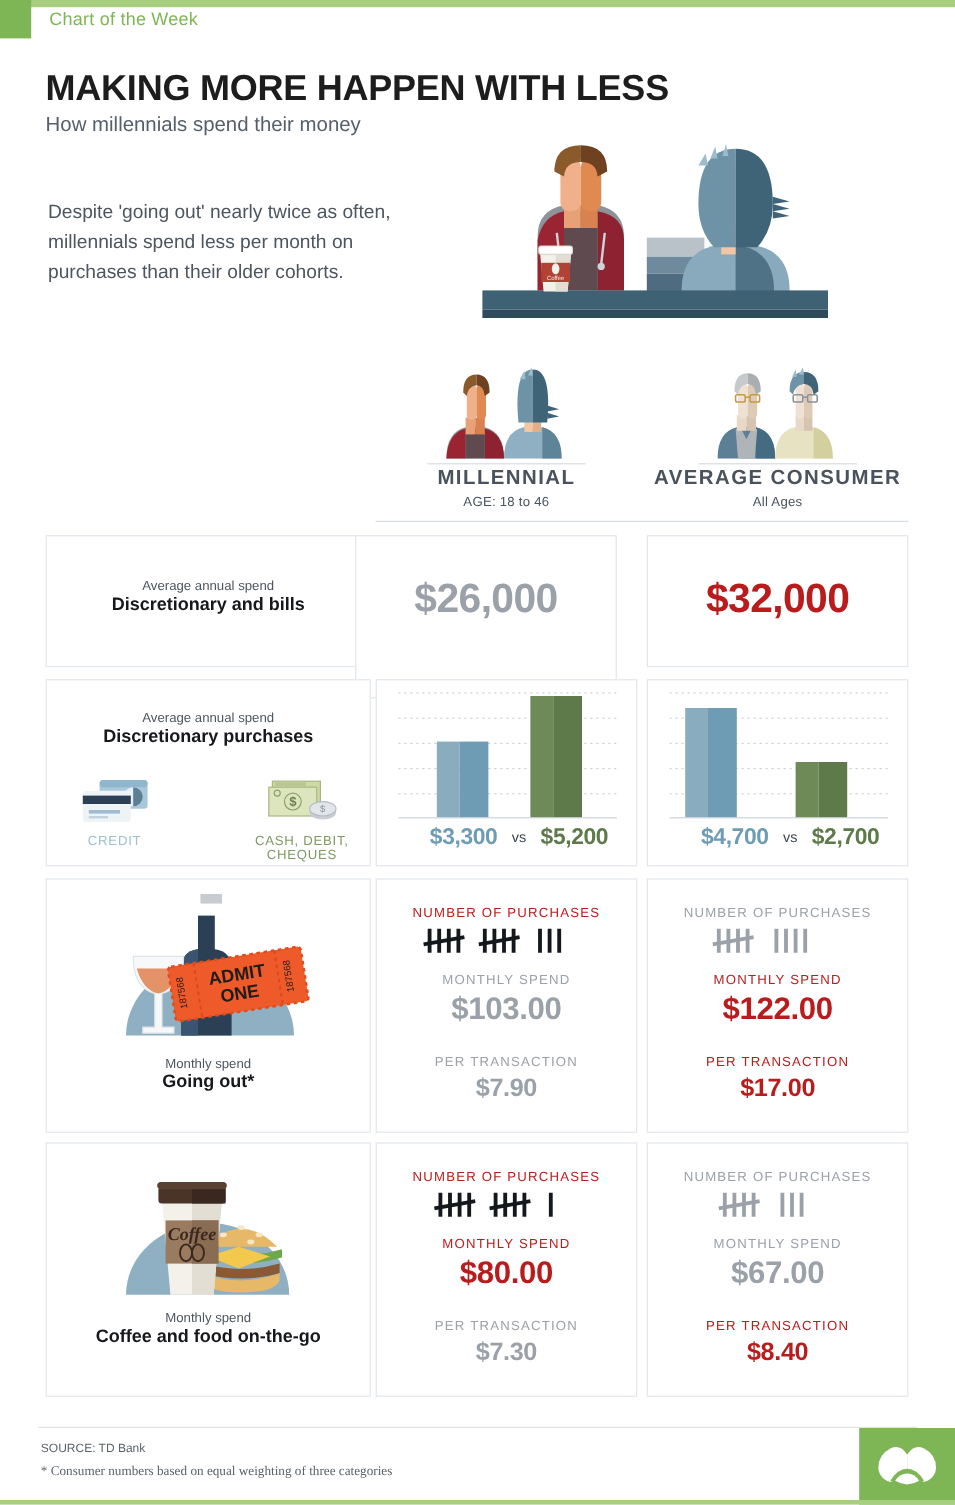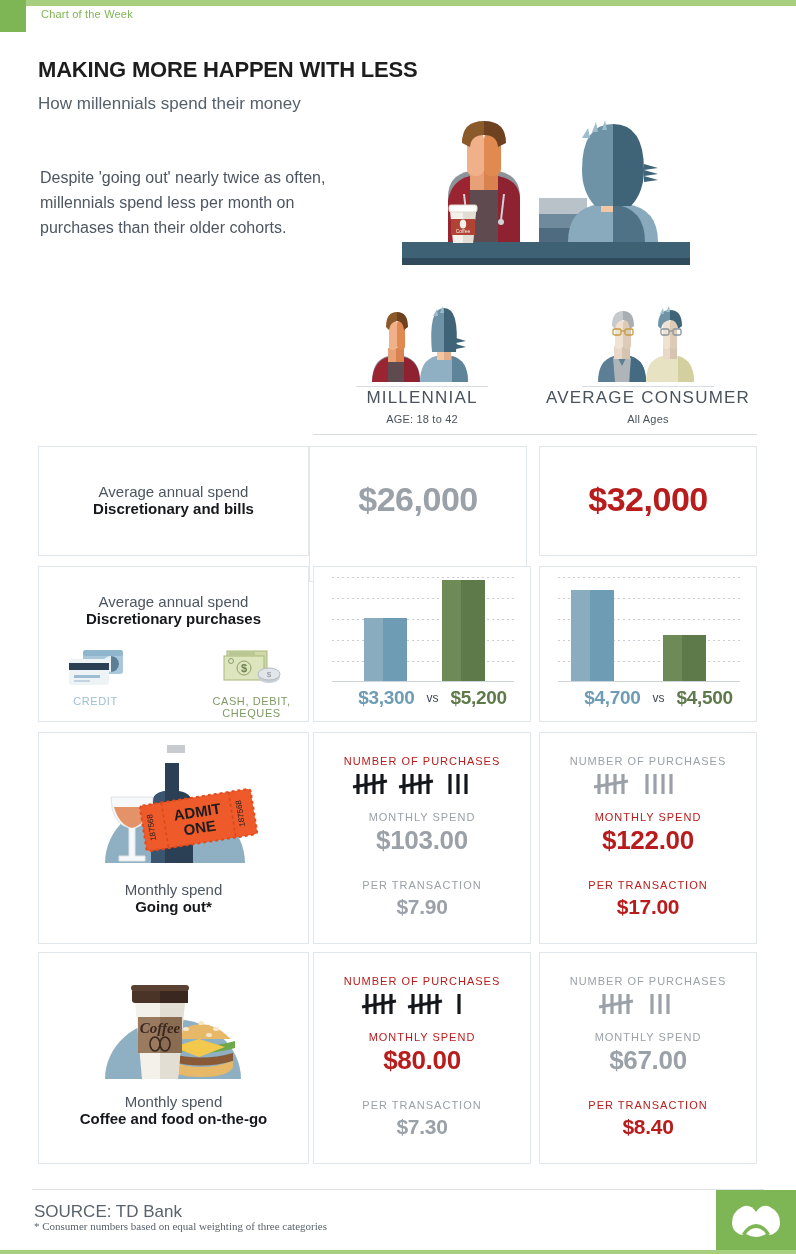--- a/index.html
+++ b/index.html
@@ -7,41 +7,41 @@
   body {
     font-family:"Liberation Sans", sans-serif;
     background:#ffffff;
     position:relative;
     overflow:hidden;
     color:#3c4652;
   }
   
   .topbar{ position:absolute; left:0; top:0; width:796px; height:6px; background:#a8ce7f; }
   .topsquare{ position:absolute; left:0; top:0; width:26px; height:32px; background:#7eb655; }
-  .cotw{ position:absolute; left:41px; top:8px; font-size:11px; color:#7eb655; letter-spacing:.2px; }
-
-  
-  .h1{ position:absolute; left:38px; top:57px; font-size:22px; font-weight:bold;
+  .cotw{ position:absolute; left:41px; top:8px; font-size:15px; color:#7eb655; letter-spacing:.2px; }
+
+  
+  .h1{ position:absolute; left:38px; top:57px; font-size:30px; font-weight:bold;
        letter-spacing:-0.2px; color:#1d1d1d; font-stretch:condensed; }
   .h2{ position:absolute; left:38px; top:94px; font-size:17px; color:#56606b; font-weight:normal; }
   .lede{ position:absolute; left:40px; top:165px; width:330px; font-size:16px; line-height:25px; color:#4d5660; }
 
   
   .hero{ position:absolute; left:396px; top:110px; width:300px; height:165px; }
 
   
   .persona{ position:absolute; text-align:center; }
   .persona .fig{ height:85px; }
-  .persona .pname{ font-size:17px; letter-spacing:1.2px; color:#4a535d; margin-top:3px; }
+  .persona .pname{ font-size:17px; letter-spacing:1.2px; color:#4a535d; margin-top:3px;font-weight:bold; }
   .persona .psub{ font-size:11px; color:#4a535d; margin-top:5px; letter-spacing:.2px; }
   .personaline{ position:absolute; height:1px; background:#d7dde2; }
 
   
   .card{ position:absolute; background:#fff; border:1px solid #e2e7ec; }
-  .lbl-main{ font-size:15px; color:#4d5660; text-align:center; }
+  .lbl-main{ font-size:11px; color:#4d5660; text-align:center; }
   .lbl-bold{ font-size:15px; color:#16181b; font-weight:bold; text-align:center; }
 
   .big{ font-weight:bold; font-size:34px; letter-spacing:-0.5px; font-stretch:condensed; }
   .grey{ color:#9ba1a8; }
   .navy{ color:#b91c1c; }
   .tiny-cap{ font-size:11px; letter-spacing:1px; text-align:center; }
   .val-mid{ font-weight:bold; font-size:26px; text-align:center; letter-spacing:-0.3px; }
   .val-small{ font-weight:bold; font-size:21px; text-align:center; letter-spacing:-0.3px; }
 
   .centerer{ position:absolute; left:0; width:100%; text-align:center; }
@@ -64,21 +64,21 @@
   
   .payrow{ position:absolute; width:100%; display:flex; justify-content:center; gap:46px; }
   .payitem{ text-align:center; width:110px; }
   .paycap{ font-size:11px; letter-spacing:.6px; margin-top:6px; }
 
   
   .tally{ display:flex; justify-content:center; align-items:flex-end; gap:10px; height:26px; }
 
   
   .footline{ position:absolute; left:32px; top:1189px; width:732px; height:1px; background:#dfe3e7; }
-  .src{ position:absolute; left:34px; top:1202px; font-size:17px; color:#5a626b; }
+  .src{ position:absolute; left:34px; top:1202px; font-size:10px; color:#5a626b; }
   .src2{ position:absolute; left:34px; top:1220px; font-size:11px; color:#5a626b;font-family:Liberation Serif, serif; }
   .vcdotcom{ position:absolute; left:562px; top:1279px; font-size:17px; color:#7eb655; }
   .vclogo{ position:absolute; left:716px; top:1190px; width:80px; height:64px; background:#7eb655; }
   .botbar{ position:absolute; left:0; top:1250px; width:796px; height:4px; background:#a8ce7f; }
 </style>
 </head>
 <body>
 
 <div class="topbar"></div>
 <div class="topsquare"></div>
@@ -156,21 +156,21 @@
       <rect x="82" y="46" width="7" height="14" fill="#e3ae8a"></rect>
       <rect x="75" y="18" width="7" height="30" rx="4" fill="#f7d4b5"></rect>
       <rect x="82" y="18" width="7" height="30" rx="4" fill="#e8b98f"></rect>
       <path d="M70 52 q-4 -44 12 -44 l0 44 z" fill="#6e93a7"></path>
       <path d="M82 8 q16 0 12 44 l-12 0 z" fill="#3f6477"></path>
       <path d="M94 38 l10 3 -10 2 z M94 44 l10 3 -10 2 z" fill="#3f6477"></path>
       <path d="M71 16 l4 -7 1 7 z M78 13 l3 -7 1 7 z" fill="#9dbdcd"></path>
     </svg>
   </div>
   <div class="pname">MILLENNIAL</div>
-  <div class="psub">AGE: 18 to 42</div>
+  <div class="psub">AGE: 18 to 46</div>
 </div>
 
 <div class="persona" style="left:539px; top:300px; width:218px;">
   <div class="fig">
     <svg width="120" height="85" viewBox="0 0 120 85" style="display:block;margin:0 auto;">
 
       <path d="M10 82 q0 -22 16 -26 l16 0 q16 4 16 26 z" fill="#5d7f95"></path>
       <path d="M42 56 q16 4 16 26 l-16 0 z" fill="#456b82"></path>
       <path d="M29 56 l5 10 5 -10 4 2 -2 24 -14 0 -2 -24 z" fill="#aeb4b8"></path>
       <rect x="26" y="46" width="8" height="13" fill="#e7d8c8"></rect>
@@ -204,21 +204,21 @@
 <div class="personaline" style="left:356px; top:386px; width:132px;"></div>
 <div class="personaline" style="left:582px; top:386px; width:132px;"></div>
 <div class="personaline" style="left:313px; top:434px; width:444px;"></div>
 
 <div class="card" style="left:38px; top:446px; width:271px; height:110px;">
   <div class="centerer" style="top:36px;">
     <div class="lbl-main">Average annual spend</div>
     <div class="lbl-bold">Discretionary and bills</div>
   </div>
 </div>
-<div class="card" style="left:309px; top:446px; width:218px; height:136px;padding-left:12px;">
+<div class="card" style="left:296px; top:446px; width:218px; height:136px;padding-left:12px;">
   <div class="centerer big grey" style="top:33px;">$26,000</div>
 </div>
 <div class="card" style="left:539px; top:446px; width:218px; height:110px;">
   <div class="centerer big navy" style="top:33px;">$32,000</div>
 </div>
 
 <div class="card" style="left:38px; top:566px; width:271px; height:156px;">
   <div class="centerer" style="top:26px;">
     <div class="lbl-main">Average annual spend</div>
     <div class="lbl-bold">Discretionary purchases</div>
@@ -299,21 +299,21 @@
       </div>
       <div class="bar" style="left:105px; width:43px; height:46px;">
         <div class="lt" style="background:#6d8a57;"></div>
           <div class="dk" style="background:#5e7a4b;"></div>
       </div>
     </div>
   </div>
   <div class="barlabels" style="top:120px;">
     <span class="blue-t">$4,700</span>
     <span class="vs">vs</span>
-    <span class="green-t">$4,500</span>
+    <span class="green-t">$2,700</span>
   </div>
 </div>
 
 <div class="card" style="left:38px; top:732px; width:271px; height:212px;">
   <div style="position:absolute;left:50px;top:12px;">
     <svg width="172" height="130" viewBox="0 0 172 130">
       <path d="M16 118 a70 62 0 0 1 140 0 z" fill="#8fb0c2"></path>
       <rect x="78" y="0" width="18" height="8" fill="#c8ccd0"></rect>
       <rect x="76" y="18" width="14" height="34" fill="#2b3f55"></rect>
       <path d="M62 62 q0 -14 14 -16 l14 0 q14 2 14 16 l0 56 -42 0 z" fill="#2b3f55"></path>

